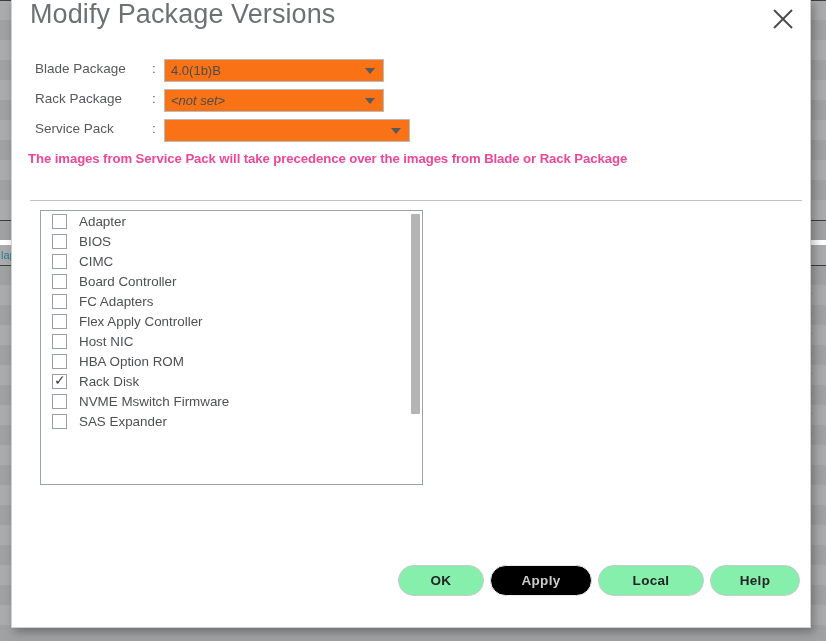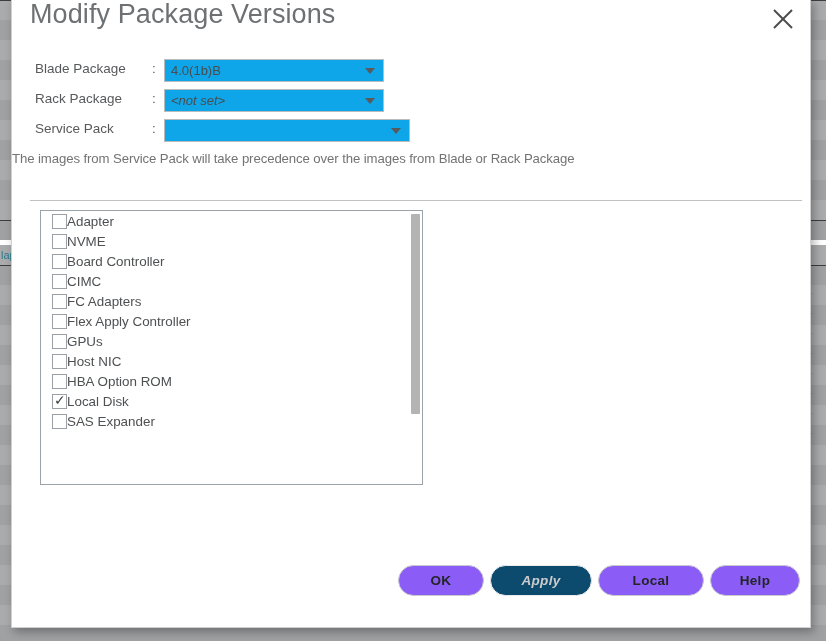--- a/index.html
+++ b/index.html
@@ -119,21 +119,21 @@
     position: absolute;
     left: 140px;
     top: 2px;
     font-size: 13.5px;
     color: #58595b;
   }
   .select-box {
     position: absolute;
     top: 0;
     height: 23px;
-    background: #0ea5e9;
+    background: #f97316;
     border: 1px solid #b9bcbe;
     box-sizing: border-box;
     cursor: pointer;
   }
   .select-value {
     position: absolute;
     left: 6px;
     top: 3px;
     font-size: 13px;
     color: #4a4c4e;
@@ -145,25 +145,25 @@
     top: 8px;
     width: 0; height: 0;
     border-left: 5px solid transparent;
     border-right: 5px solid transparent;
     border-top: 6px solid #585a5c;
   }
 
   
   #precedence-note {
     position: absolute;
-    left: 0;
+    left: 16px;
     top: 152px;
     font-size: 13.2px;
-    font-weight: normal;
-    color: #737373;
+    font-weight: bold;
+    color: #ec4899;
     white-space: nowrap;
     letter-spacing: -0.1px;
   }
 
   
   #excluded-section-label {
     position: absolute;
     left: 29px;
     top: 180px;
     font-size: 13px;
@@ -219,20 +219,21 @@
     position: absolute;
     left: 1px;
     top: -3px;
     font-size: 14px;
     color: #3b3c3d;
     line-height: 17px;
     display: none;
   }
   .item-checkbox.checked .tick { display: block; }
   .item-label {
+    margin-left: 12px;
     font-size: 13.4px;
     color: #4e5052;
     white-space: nowrap;
   }
   
   #list-scrollbar-track {
     position: absolute;
     right: 1px;
     top: 0;
     width: 11px;
@@ -258,36 +259,35 @@
     top: 566px;
     width: 100%;
     height: 34px;
   }
   .dlg-button {
     position: absolute;
     top: 0;
     height: 31px;
     border-radius: 16px;
     border: 1px solid #c8cacc;
-    background: #8b5cf6;
+    background: #86efac;
     color: #232526;
     font-size: 13.5px;
     font-weight: bold;
     font-family: "Liberation Sans", sans-serif;
     letter-spacing: 0.3px;
     cursor: pointer;
     padding: 0;
     box-sizing: border-box;
   }
   .dlg-button.disabled {
-    background: #0c4a6e;
+    background: #000000;
     border-color: #ececec;
     color: #cccccc;
     cursor: default;
-    font-style: italic;
   }
 </style>
 </head>
 <body>
 
 <div id="app-background">
   <div class="bg-table">
 
   <div class="bg-row" style="top: 0px; height: 20px; background: rgb(169, 171, 172); border-top: 1px solid rgb(60, 62, 64);">
         <div class="bg-cell-left"></div>
@@ -464,55 +464,55 @@
   <div id="section-divider"></div>
 
   <div id="excluded-list-box">
     <div id="excluded-list">
         <div class="list-item">
           <div class="item-checkbox"></div>
           <span class="item-label">Adapter</span>
         </div>
         <div class="list-item">
           <div class="item-checkbox"></div>
-          <span class="item-label">NVME</span>
+          <span class="item-label">BIOS</span>
+        </div>
+        <div class="list-item">
+          <div class="item-checkbox"></div>
+          <span class="item-label">CIMC</span>
         </div>
         <div class="list-item">
           <div class="item-checkbox"></div>
           <span class="item-label">Board Controller</span>
         </div>
         <div class="list-item">
           <div class="item-checkbox"></div>
-          <span class="item-label">CIMC</span>
-        </div>
-        <div class="list-item">
-          <div class="item-checkbox"></div>
           <span class="item-label">FC Adapters</span>
         </div>
         <div class="list-item">
           <div class="item-checkbox"></div>
           <span class="item-label">Flex Apply Controller</span>
-        </div>
-        <div class="list-item">
-          <div class="item-checkbox"></div>
-          <span class="item-label">GPUs</span>
         </div>
         <div class="list-item">
           <div class="item-checkbox"></div>
           <span class="item-label">Host NIC</span>
         </div>
         <div class="list-item">
           <div class="item-checkbox"></div>
           <span class="item-label">HBA Option ROM</span>
         </div>
         <div class="list-item">
           <div class="item-checkbox checked">
             <span class="tick">✓</span>
           </div>
-          <span class="item-label">Local Disk</span>
+          <span class="item-label">Rack Disk</span>
+        </div>
+        <div class="list-item">
+          <div class="item-checkbox"></div>
+          <span class="item-label">NVME Mswitch Firmware</span>
         </div>
         <div class="list-item">
           <div class="item-checkbox"></div>
           <span class="item-label">SAS Expander</span>
         </div>
       </div>
     <div id="list-scrollbar-track">
       <div id="list-scrollbar-thumb"></div>
     </div>
   </div>

